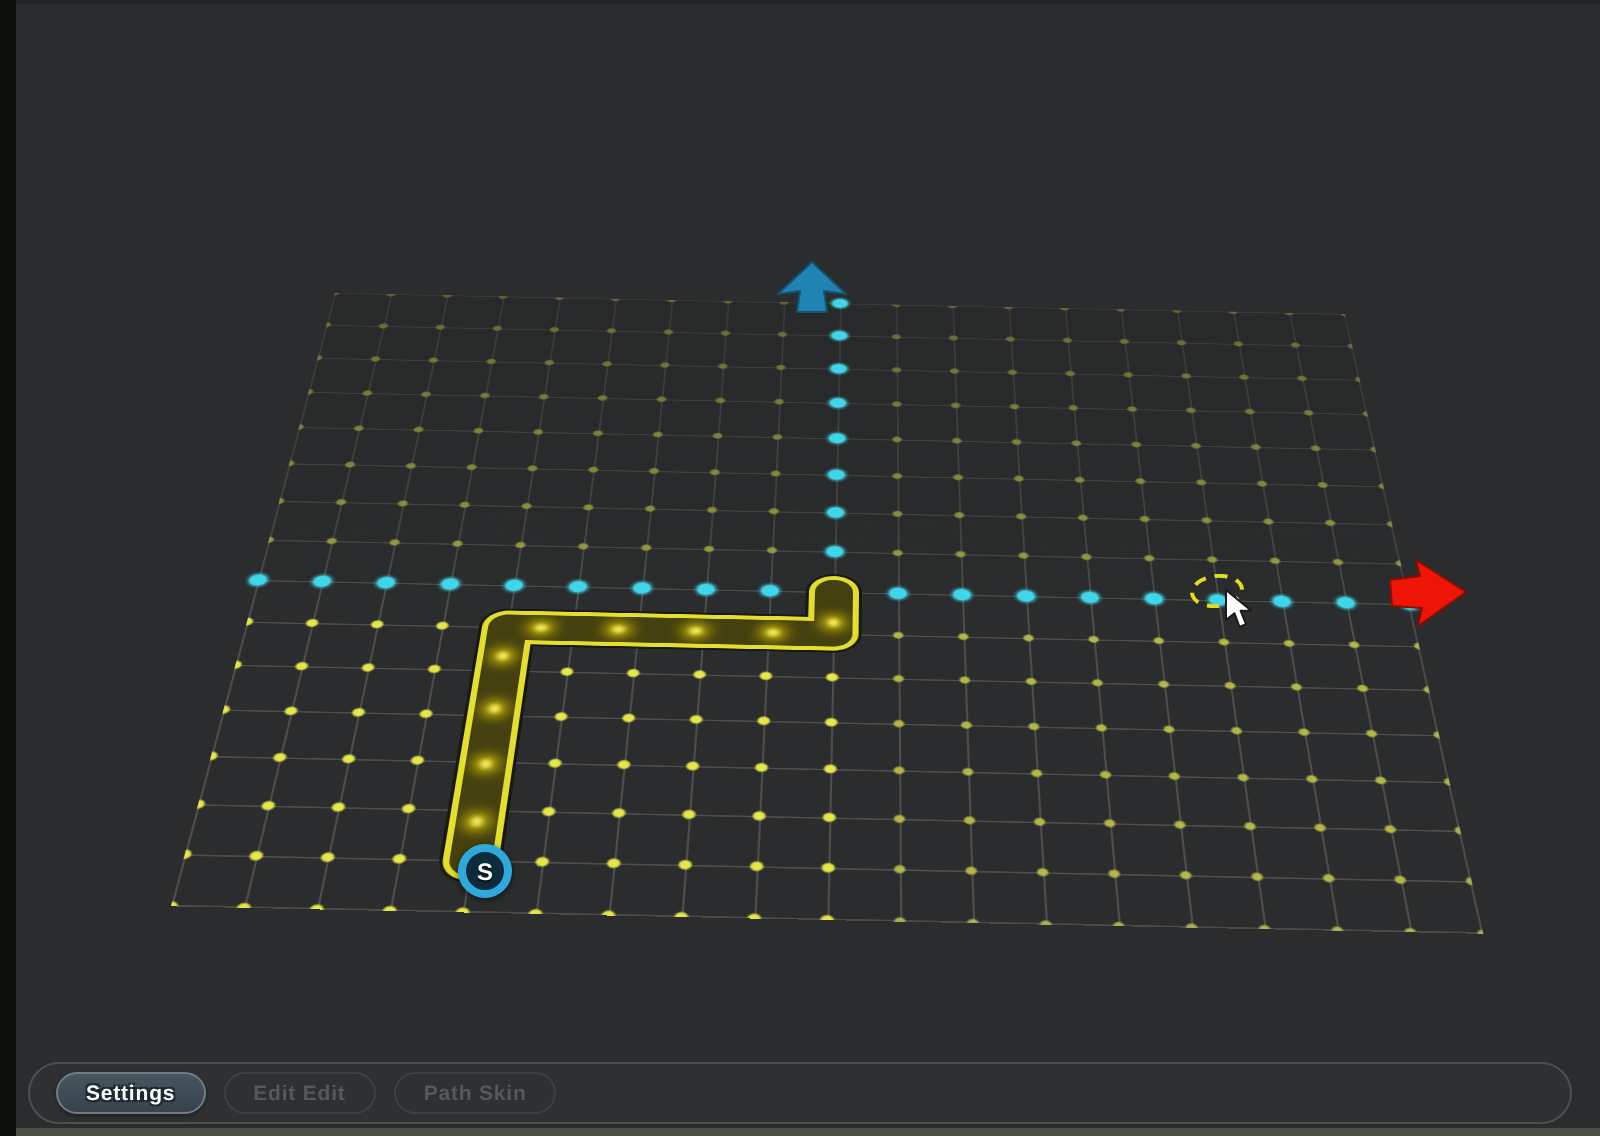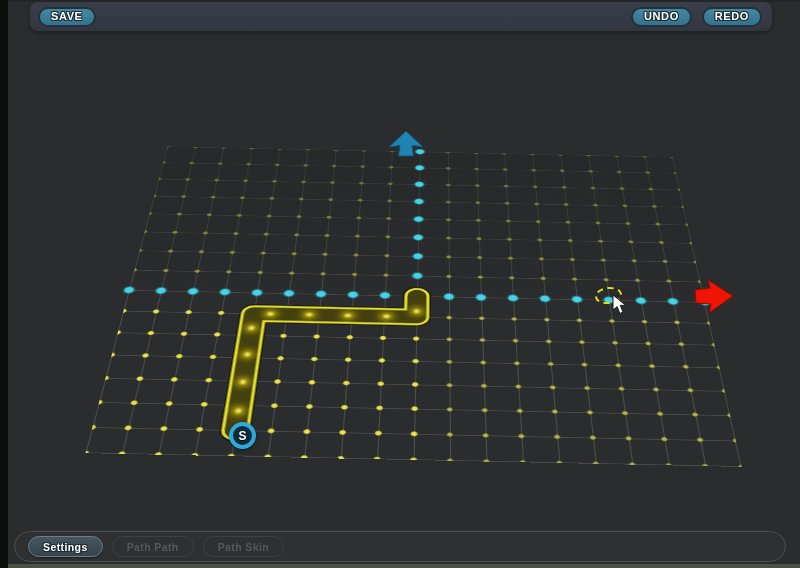--- a/index.html
+++ b/index.html
@@ -111,26 +111,20 @@
     border:1px solid var(--active_pill_border); color:#fff;
     text-shadow:-1px -1px 0 #1e2a31, 1px -1px 0 #1e2a31, -1px 1px 0 #1e2a31, 1px 1px 0 #1e2a31;
     box-shadow:0 1px 2px rgba(0,0,0,0.4);
   }
 </style>
 </head>
 <body>
 
 <div class="stage">
 
-  <div class="topbar">
-    <button class="btn-teal">SAVE</button>
-    <div class="spacer"></div>
-    <button class="btn-teal">UNDO</button>
-    <button class="btn-teal">REDO</button>
-  </div>
 
   <div class="canvas">
     <div class="scene">
       <div class="plane">
         <div class="bright-dots"></div>
         <div class="depth-shade"></div>
         <div class="axis-row"></div>
         <div class="axis-col"></div>
         <svg class="path-svg" viewBox="0 0 576 480" width="576" height="480">
           <defs>
@@ -163,20 +157,20 @@
     </div>
 
     <div class="hover-ring" style="left: 595px; top: 287px;"></div>
     <svg class="cursor-svg" viewBox="0 0 15 21" style="left: 612px; top: 294px;">
       <polygon points="1,1 1,16 5.2,12.6 7.8,19.5 11,18.1 8.3,11.4 13.5,11.2" fill="#ffffff" stroke="#1a1a1a" stroke-width="1" stroke-linejoin="round"></polygon>
     </svg>
   </div>
 
   <div class="modebar">
     <button class="pill active">Settings</button>
-    <button class="pill">Path Path</button>
+    <button class="pill">Edit Edit</button>
     <button class="pill">Path Skin</button>
   </div>
 
   <div class="top-strip"></div>
   <div class="left-strip"></div>
   <div class="bottom-strip"></div>
 </div>
 
 </body></html>

